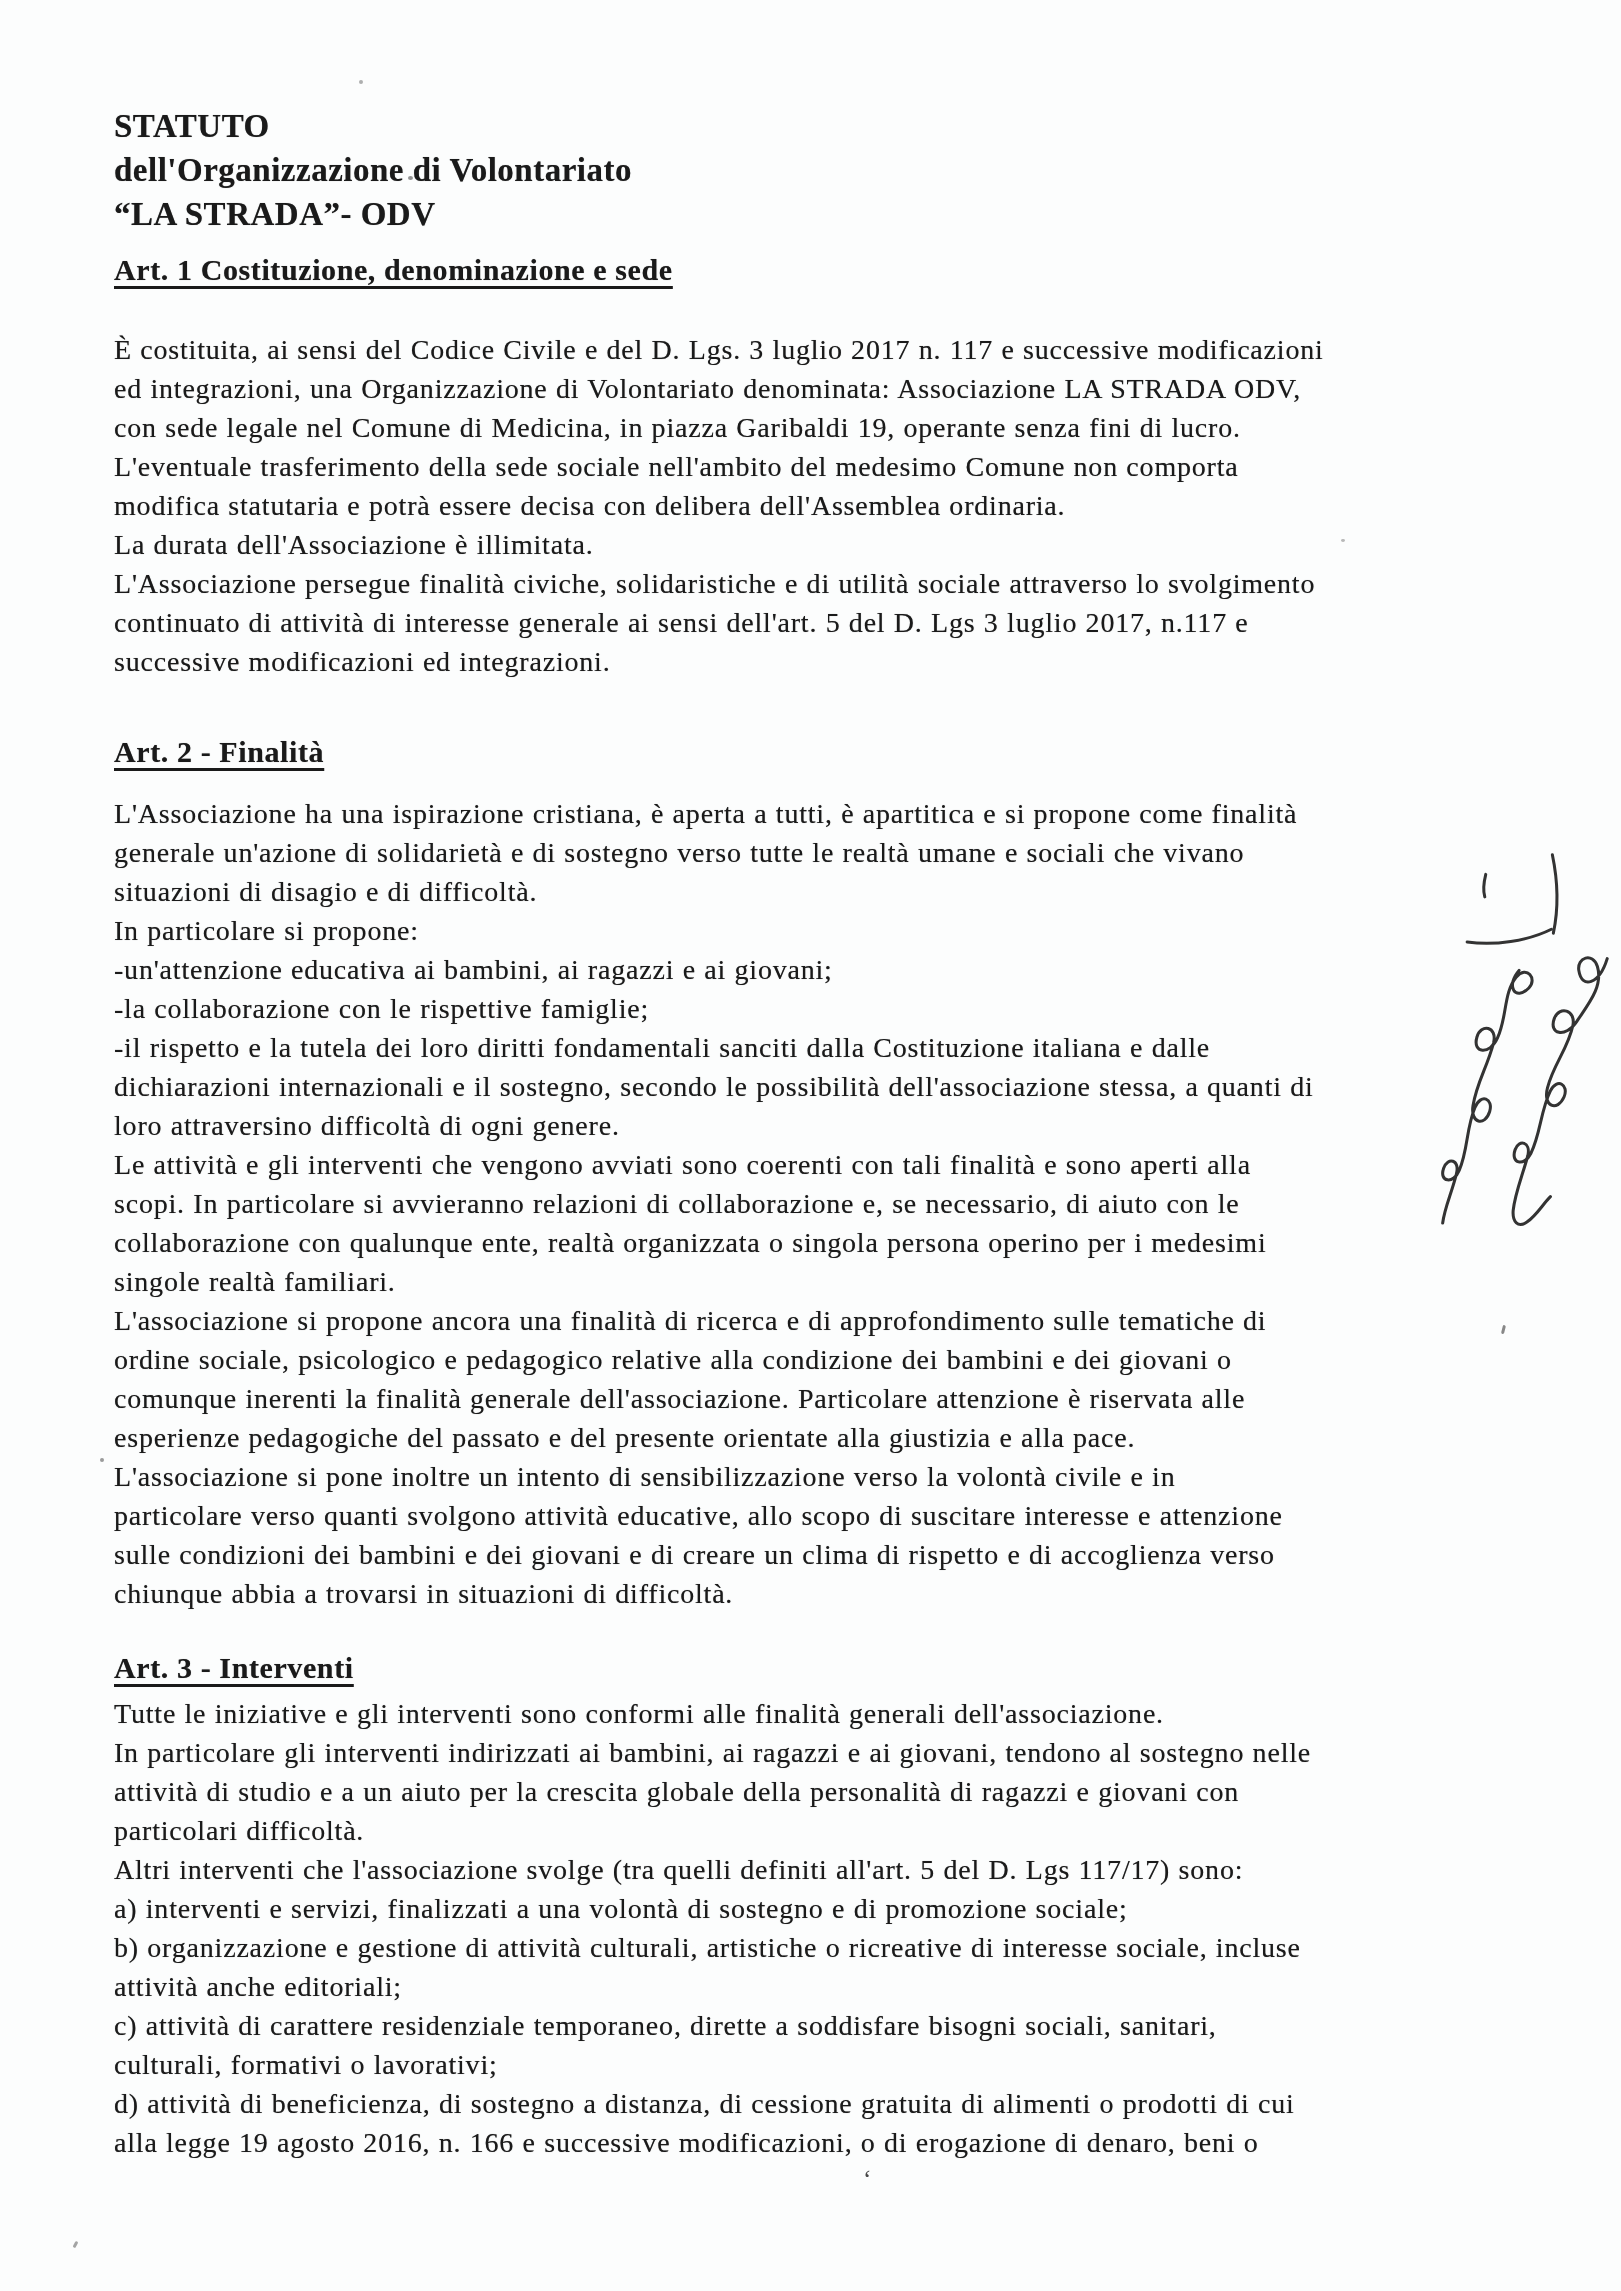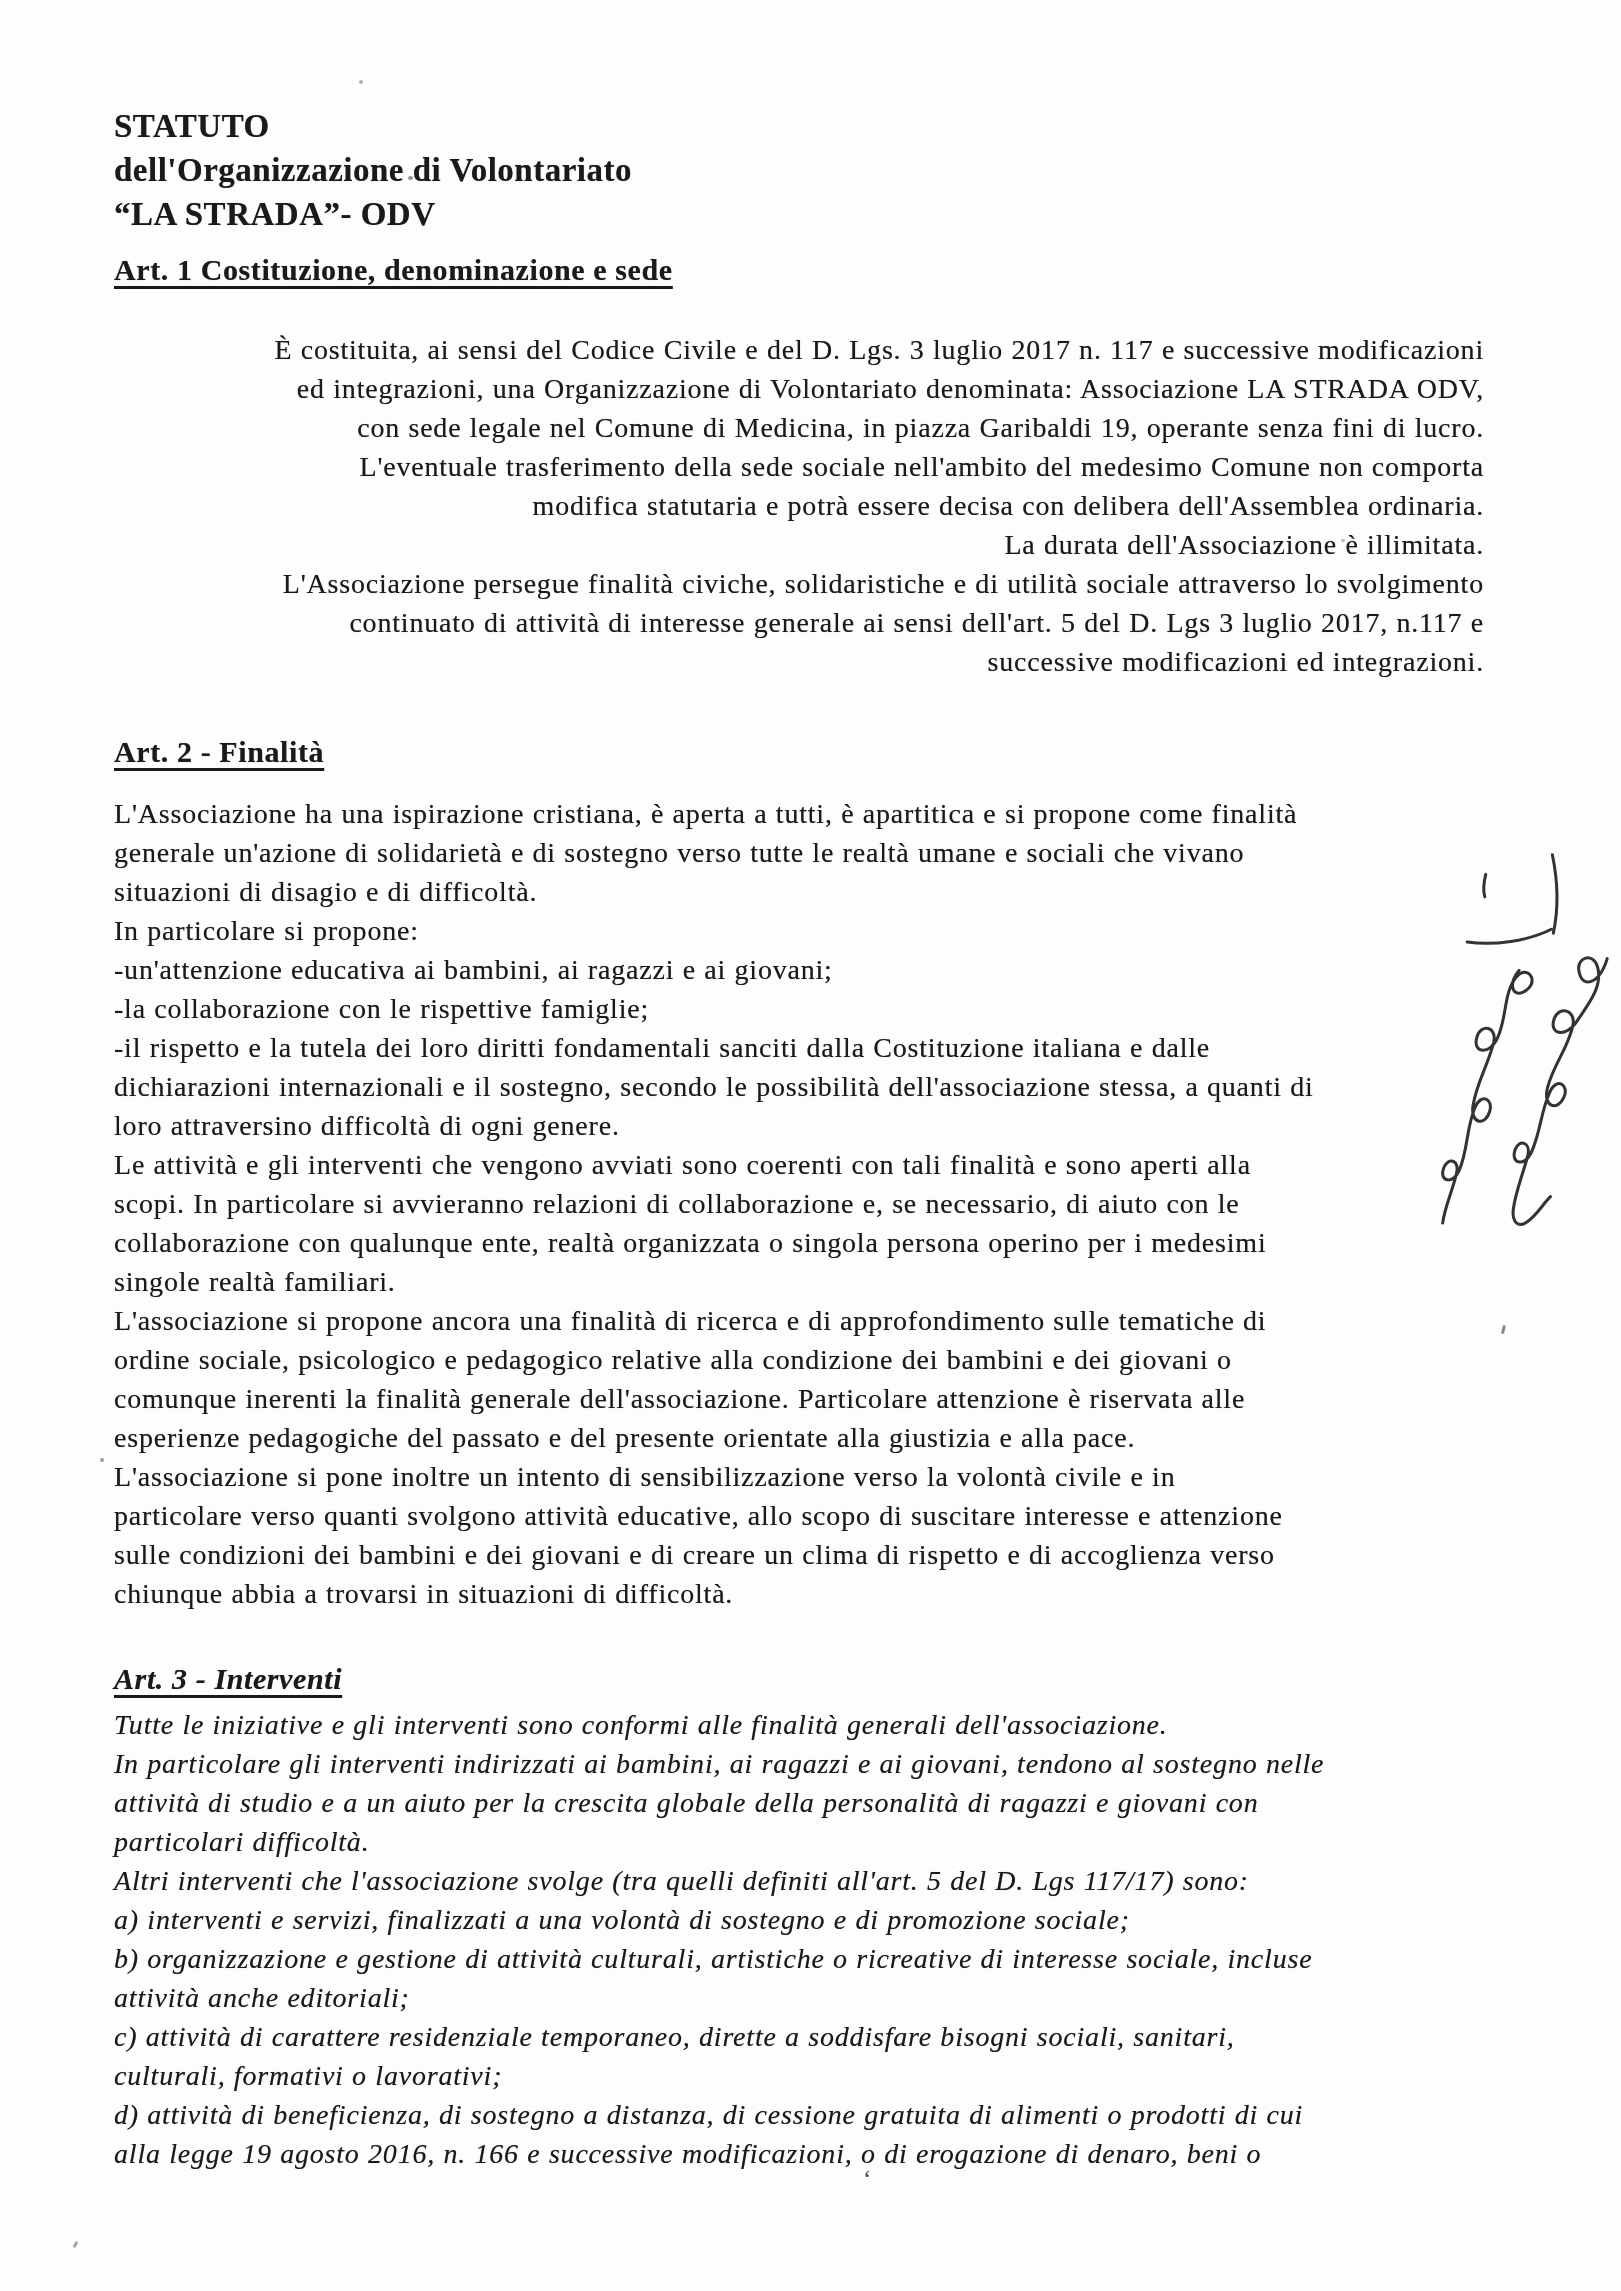--- a/index.html
+++ b/index.html
@@ -33,24 +33,24 @@
     margin:0;
     font-size:30px;
     line-height:39px;
     font-weight:700;
     letter-spacing:0.6px;
     text-decoration:underline;
     text-decoration-thickness:2.5px;
     text-underline-offset:5.9px;
   }
   .article:nth-of-type(1){margin-top:13.7px;}
-  .article:nth-of-type(1) .article-lines{margin-top:41px;text-align:right;}
+  .article:nth-of-type(1) .article-lines{margin-top:41px;}
   .article:nth-of-type(2){margin-top:51px;}
   .article:nth-of-type(2) .article-lines{margin-top:23px;}
-  .article:nth-of-type(3){margin-top:46px;font-style:italic;}
+  .article:nth-of-type(3){margin-top:35px;}
   .article:nth-of-type(3) .article-lines{margin-top:6.9px;}
   .article-lines{margin:0;}
   .text-line{
     font-size:28px;
     line-height:39px;
     letter-spacing:0.8px;
     word-spacing:0.6px;
     white-space:nowrap;
   }
   

